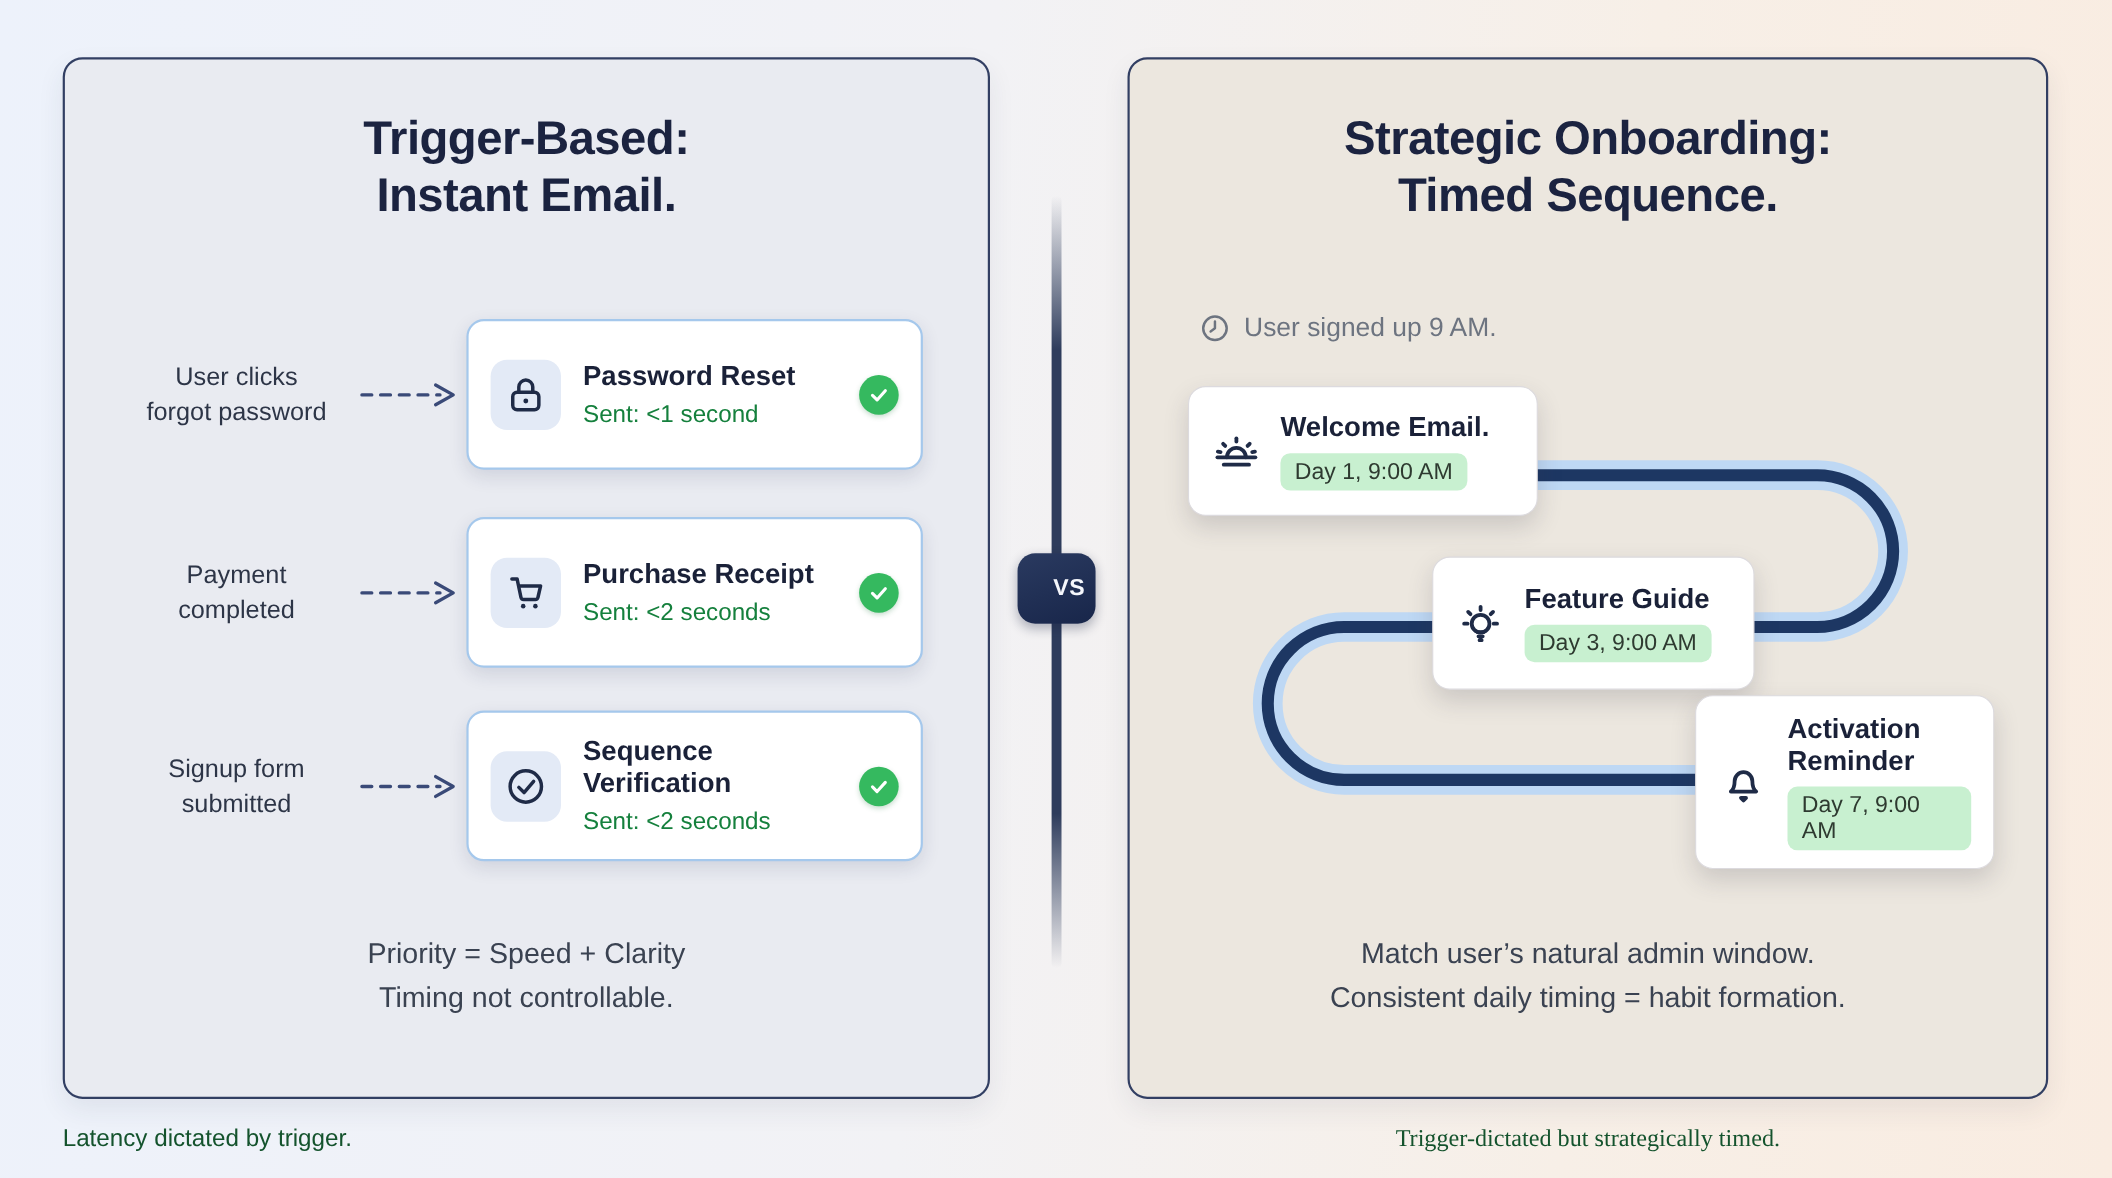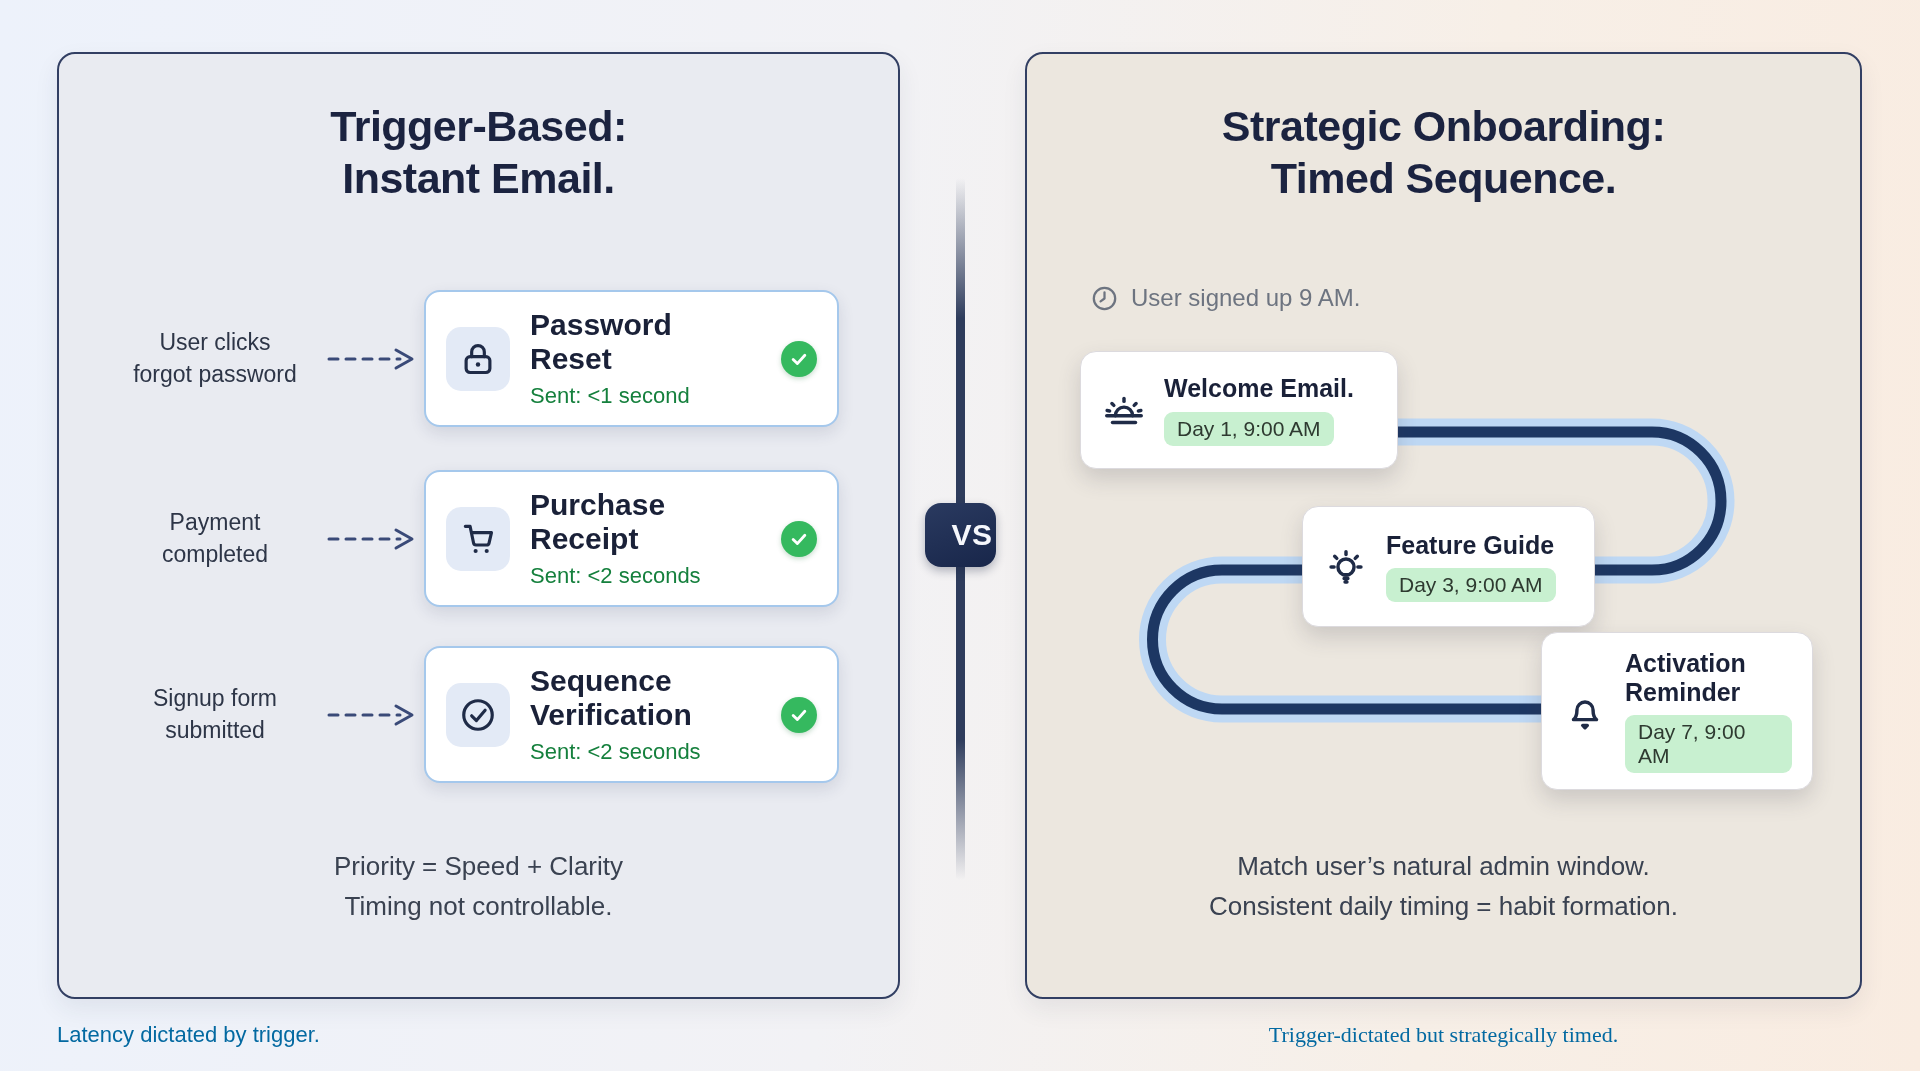--- a/index.html
+++ b/index.html
@@ -33,42 +33,42 @@
     width:415px; height:137px; margin-left:2px; background:#ffffff;
     border:2.5px solid #a5c8ec; border-radius:16px;
     box-shadow:0 6px 16px rgba(30,42,80,.12);
     display:flex; align-items:center; padding:0 20px; gap:20px;
   }
   .icon-tile {
     width:64px; height:64px; border-radius:15px; background:#e3eaf6;
     display:flex; align-items:center; justify-content:center; flex:none;
   }
   .card-text { flex:1; min-width:0; }
-  .card-title { font-size:30px; font-weight:700; color:#1a2138; }
+  .card-title { font-size:25px; font-weight:700; color:#1a2138; }
   .card-sub   { font-size:22px; color:#15803d; margin-top:7px; }
   .check-badge {
     width:36px; height:36px; border-radius:50%; background:#35b95f; flex:none;
     display:flex; align-items:center; justify-content:center;
     box-shadow:0 2px 5px rgba(30,120,60,.25);
   }
   .panel-summary {
     position:absolute; top:792px; left:0; width:100%;
     text-align:center; font-size:26px; line-height:1.55; color:#3a4251;
   }
   
   .divider-line {
     position:absolute; left:956px; top:178px; width:9px; height:702px;
     background:linear-gradient(to bottom, rgba(46,60,92,0) 0%, #2e3c5c 20%, #2e3c5c 80%, rgba(46,60,92,0) 100%);
     border-radius:4px;
   }
   .vs-badge {
     position:absolute; left:925px; top:503px; width:71px; height:64px;
     background:linear-gradient(160deg,#2a3a60,#18264a);
     border-radius:16px; display:flex; align-items:center; justify-content:center;
-    color:#f5f7fc; font-size:30px; font-weight:800; letter-spacing:.5px;
+    color:#f5f7fc; font-size:21px; font-weight:800; letter-spacing:.5px;
     box-shadow:0 4px 10px rgba(20,30,60,.3);
     padding-left:23px;
   }
   
   .signup-note {
     position:absolute; top:230px; left:64px; display:flex; align-items:center; gap:13px;
     font-size:24px; color:#6d7480;
   }
   .snake-svg { position:absolute; left:0; top:0; width:837px; height:946px; }
   .step-card {
@@ -79,21 +79,21 @@
   .step-a { left:53px;  top:297px; width:318px; height:118px; }
   .step-b { left:275px; top:452px; width:293px; height:121px; }
   .step-c { left:514px; top:578px; width:272px; height:158px; }
   .step-icon { flex:none; display:flex; align-items:center; justify-content:center; }
   .step-title { font-size:25px; font-weight:700; color:#1a2138; line-height:1.15; }
   .day-pill {
     display:inline-block; margin-top:9px; background:#c8f0d0; color:#2e3a30;
     font-size:21px; padding:5px 13px; border-radius:9px;
   }
   
-  .footnote { position:absolute; top:1022px; font-size:22px; color:#0369a1; }
+  .footnote { position:absolute; top:1022px; font-size:22px; color:#14532d; }
   .footnote-left  { left:57px; }
   .footnote-right { left:1025px; width:837px; text-align:center;font-family:Liberation Serif, serif; }
 </style>
 </head>
 <body>
 
 <section class="panel panel-left">
   <h1 class="panel-title">
     <div>Trigger-Based:</div>
     <div>Instant Email.</div>

